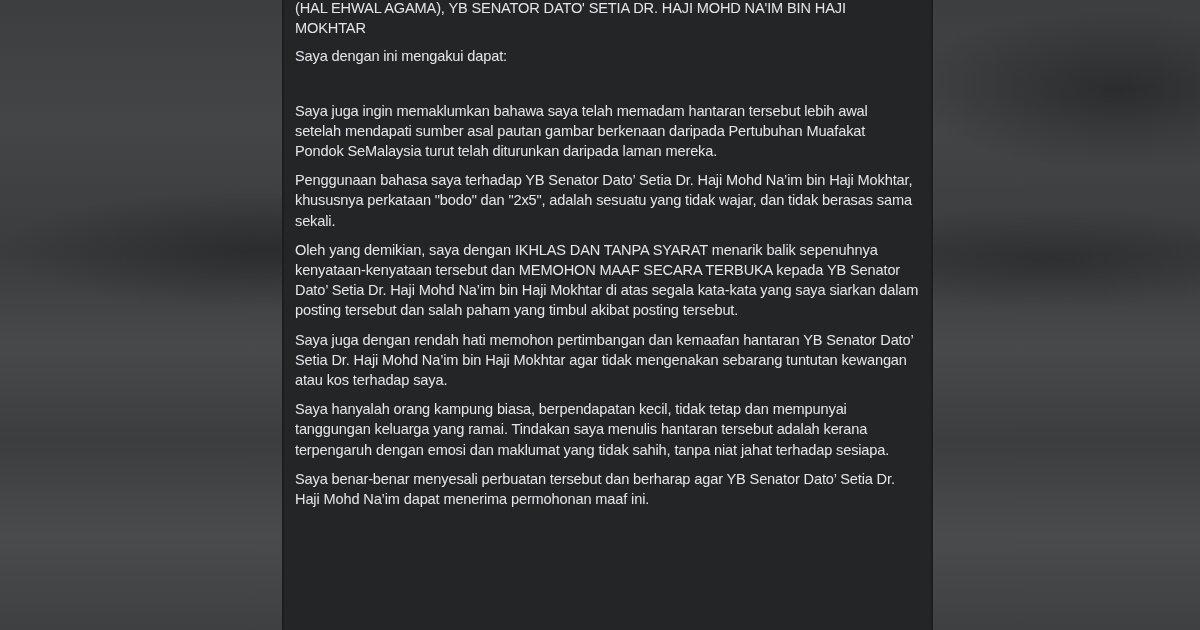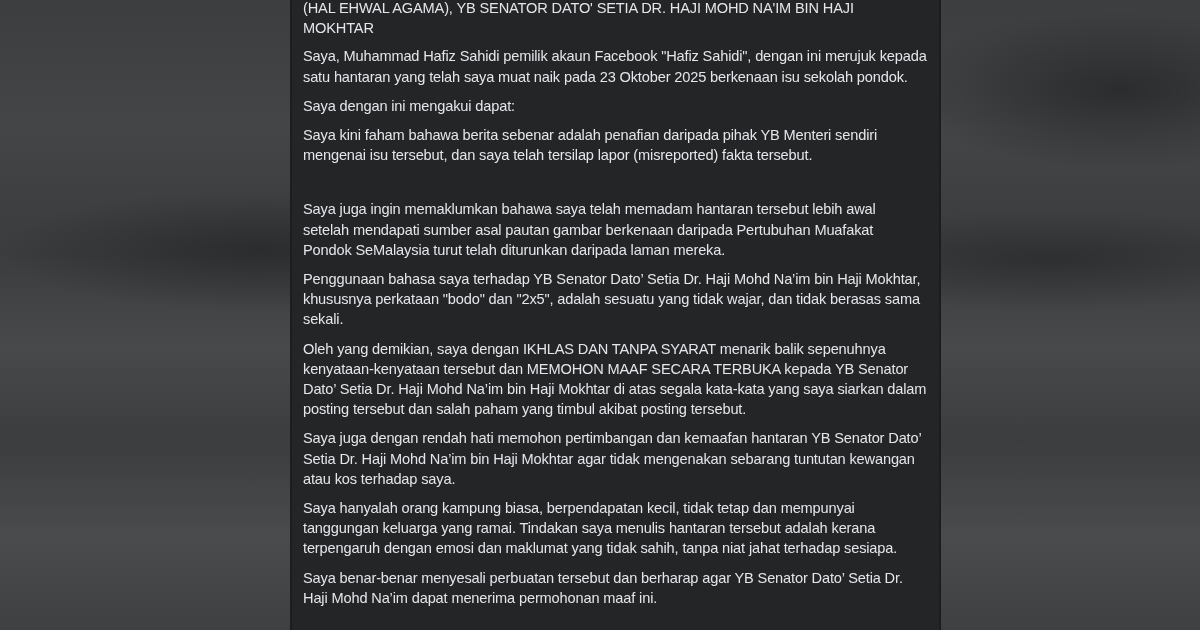--- a/index.html
+++ b/index.html
@@ -20,21 +20,21 @@
     }
     .blur-left, .blur-right {
       position: absolute;
       top: 0;
       height: 630px;
     }
     .blur-left { left: 0; width: 282px; }
     .blur-right { left: 933px; width: 267px; }
     .post-panel {
       position: absolute;
-      left: 290px;
+      left: 282px;
       top: 0;
       width: 651px;
       height: 630px;
       background: #242526;
       border-left: 2px solid #1c1d1f;
       border-right: 2px solid #1c1d1f;
       box-sizing: border-box;
       overflow: hidden;
     }
     .post-body {
@@ -57,23 +57,21 @@
   </style>
 </head>
 <body>
 
 <div class="blur-left"></div>
 <div class="blur-right"></div>
 
 <div class="post-panel">
   <div class="post-body">
     <p class="heading">(HAL EHWAL AGAMA), YB SENATOR DATO' SETIA DR. HAJI MOHD NA'IM BIN HAJI MOKHTAR</p>
-    <p>Saya, Muhammad Hafiz Sahidi pemilik akaun Facebook "Hafiz Sahidi", dengan ini merujuk kepada satu hantaran yang telah saya muat naik pada 23 Oktober 2025 berkenaan isu sekolah pondok.</p>
     <p>Saya dengan ini mengakui dapat:</p>
-    <p>Saya kini faham bahawa berita sebenar adalah penafian daripada pihak YB Menteri sendiri mengenai isu tersebut, dan saya telah tersilap lapor (misreported) fakta tersebut.</p>
     <p style="white-space: pre-line; margin-top: 34px;">Saya juga ingin memaklumkan bahawa saya telah memadam hantaran tersebut lebih awal
 setelah mendapati sumber asal pautan gambar berkenaan daripada Pertubuhan Muafakat
 Pondok SeMalaysia turut telah diturunkan daripada laman mereka.</p>
     <p>Penggunaan bahasa saya terhadap YB Senator Dato’ Setia Dr. Haji Mohd Na’im bin Haji Mokhtar, khususnya perkataan "bodo" dan "2x5", adalah sesuatu yang tidak wajar, dan tidak berasas sama sekali.</p>
     <p>Oleh yang demikian, saya dengan IKHLAS DAN TANPA SYARAT menarik balik sepenuhnya kenyataan-kenyataan tersebut dan MEMOHON MAAF SECARA TERBUKA kepada YB Senator Dato’ Setia Dr. Haji Mohd Na’im bin Haji Mokhtar di atas segala kata-kata yang saya siarkan dalam posting tersebut dan salah paham yang timbul akibat posting tersebut.</p>
     <p>Saya juga dengan rendah hati memohon pertimbangan dan kemaafan hantaran YB Senator Dato’ Setia Dr. Haji Mohd Na’im bin Haji Mokhtar agar tidak mengenakan sebarang tuntutan kewangan atau kos terhadap saya.</p>
     <p>Saya hanyalah orang kampung biasa, berpendapatan kecil, tidak tetap dan mempunyai tanggungan keluarga yang ramai. Tindakan saya menulis hantaran tersebut adalah kerana terpengaruh dengan emosi dan maklumat yang tidak sahih, tanpa niat jahat terhadap sesiapa.</p>
     <p>Saya benar-benar menyesali perbuatan tersebut dan berharap agar YB Senator Dato’ Setia Dr. Haji Mohd Na’im dapat menerima permohonan maaf ini.</p>
 
   </div>

